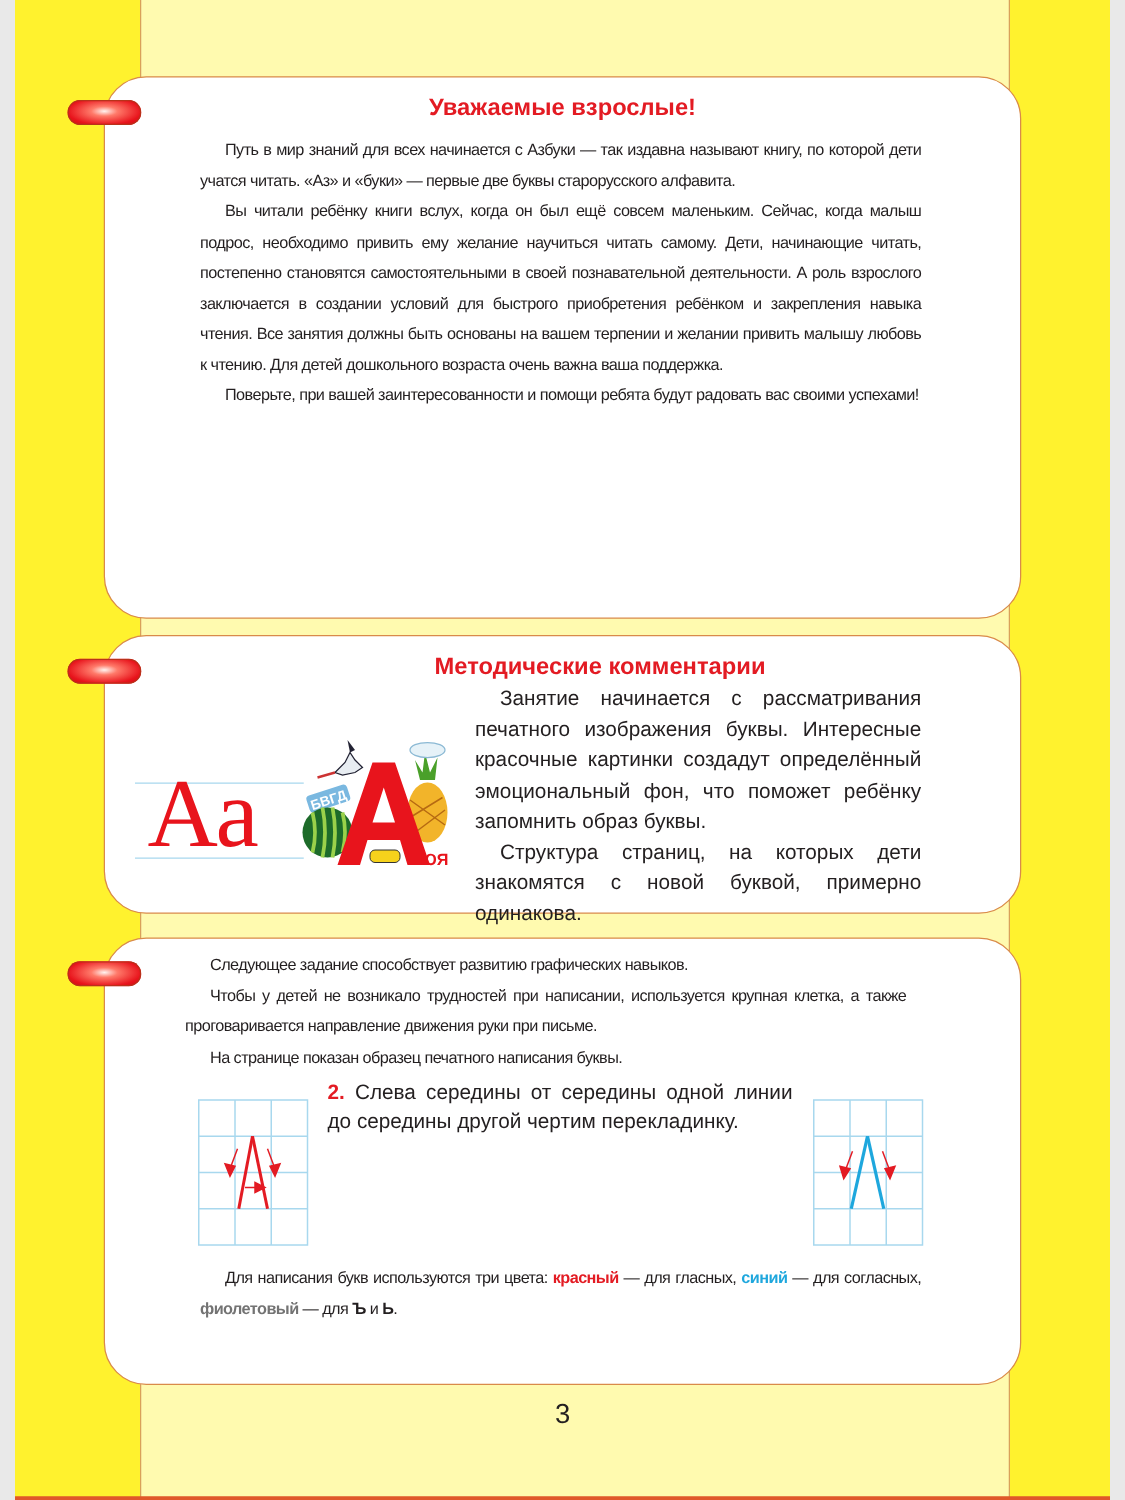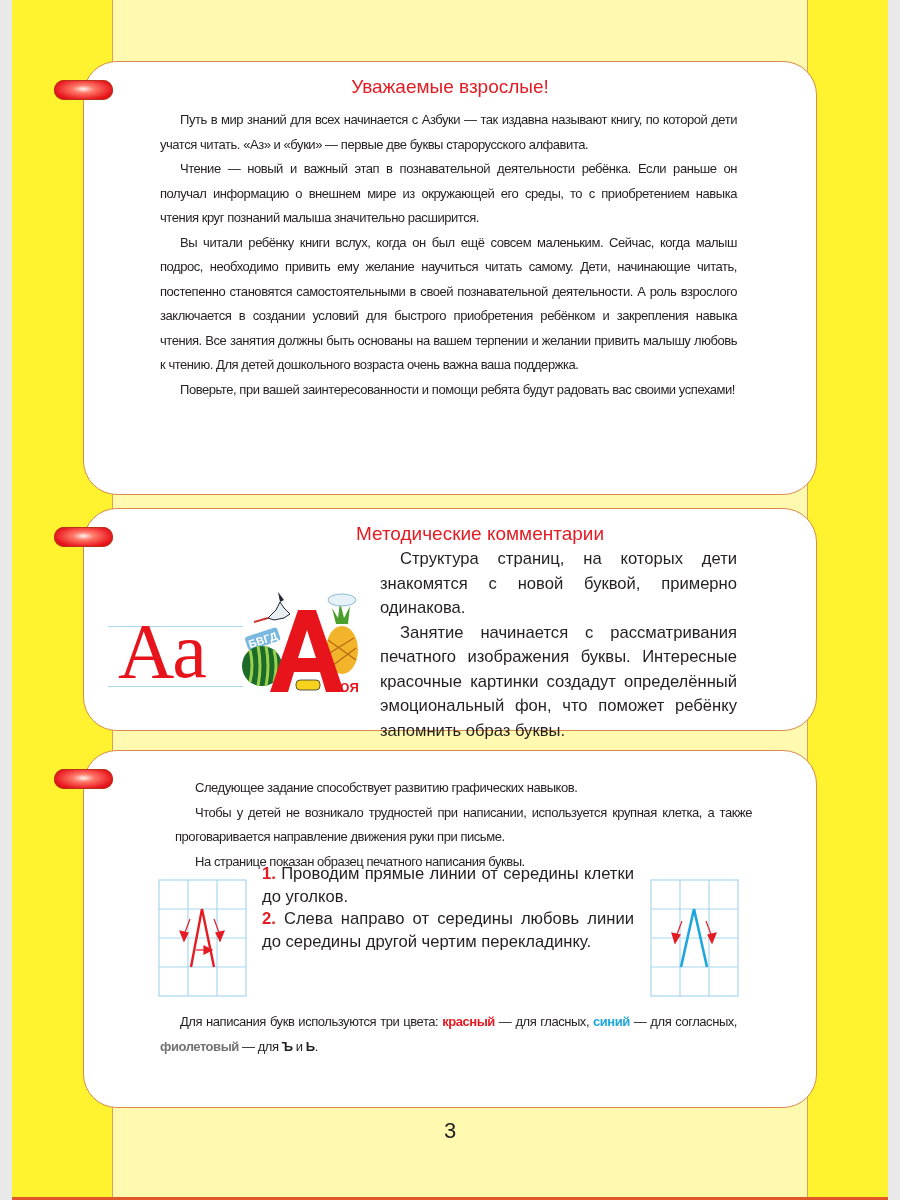--- a/index.html
+++ b/index.html
@@ -11,21 +11,21 @@
     }
     .page { position: absolute; left: 12px; top: 0; width: 876px; height: 1200px; background: #fff22e; }
     .inner-bg { position: absolute; left: 100px; top: 0; width: 696px; height: 1200px; background: #fffaaf;
       border-left: 1px solid #d9a05a; border-right: 1px solid #d9a05a; box-sizing: border-box; }
     .bottom-line { position: absolute; left: 0; bottom: 0; width: 876px; height: 3px; background: #e0582a; }
     .card { position: absolute; left: 83px; width: 734px; background: #ffffff;
       border: 1.5px solid #d98a4a; border-radius: 34px; box-sizing: border-box; }
     .pill { position: absolute; left: 54px; width: 59px; height: 20px; border-radius: 10px;
       background: radial-gradient(ellipse at 50% 45%, #fff4f0 0%, #ff7a6a 25%, #e8141c 70%, #c40a10 100%);
       box-shadow: 0 0 0 1px #b8321a inset; }
-    .title { position: absolute; font-weight: normal; color: #e31b23; font-size: 19px; text-align: center; }
+    .title { position: absolute; font-weight: bold; color: #e31b23; font-size: 19px; text-align: center; }
     .txt { position: absolute; font-size: 13px; line-height: 24.5px; text-align: justify; }
     .txt p { margin: 0; text-indent: 20px; }
     .narrow { font-family: "Liberation Sans Narrow", "Liberation Sans", sans-serif; letter-spacing: -0.45px; }
     .red { color: #e31b23; font-weight: bold; }
     .blue { color: #1ea7dd; font-weight: bold; }
     .violet { color: #737373; font-weight: bold; }
     .bold { font-weight: bold; }
     .pagenum { position: absolute; left: 0; width: 900px; top: 1118px; text-align: center; font-size: 22px; }
   </style>
 </head>
@@ -34,21 +34,20 @@
 <div class="page">
   <div class="inner-bg"></div>
   <div class="bottom-line"></div>
 </div>
 
 <div class="card" style="top:61px; height:434px;"></div>
 <div class="pill" style="top:80px;"></div>
 <div class="title" style="left:83px; width:734px; top:76px;">Уважаемые взрослые!</div>
 <div class="txt narrow" style="left:160px; top:108px; width:577px;">
   <p>Путь в мир знаний для всех начинается с Азбуки — так издавна называют книгу, по которой дети учатся читать. «Аз» и «буки» — первые две буквы старорусского алфавита.</p>
-  <p>Чтение — новый и важный этап в познавательной деятельности ребёнка. Если раньше он получал информацию о внешнем мире из окружающей его среды, то с приобретением навыка чтения круг познаний малыша значительно расширится.</p>
   <p>Вы читали ребёнку книги вслух, когда он был ещё совсем маленьким. Сейчас, когда малыш подрос, необходимо привить ему желание научиться читать самому. Дети, начинающие читать, постепенно становятся самостоятельными в своей познавательной деятельности. А роль взрослого заключается в создании условий для быстрого приобретения ребёнком и закрепления навыка чтения. Все занятия должны быть основаны на вашем терпении и желании привить малышу любовь к чтению. Для детей дошкольного возраста очень важна ваша поддержка.</p>
   <p>Поверьте, при вашей заинтересованности и помощи ребята будут радовать вас своими успехами!</p>
 </div>
 
 <div class="card" style="top:508px; height:223px;"></div>
 <div class="pill" style="top:527px;"></div>
 <div class="title" style="left:230px; width:500px; top:523px;">Методические комментарии</div>
 
 <div style="position:absolute; left:108px; top:600px; width:260px; height:110px;">
   <div style="position:absolute; left:0; top:26px; width:135px; height:1px; background:#a8d8ee;"></div>
@@ -76,27 +75,27 @@
 
     <path d="M30 104 L58 22 L76 22 L104 104 L86 104 L80 84 L54 84 L48 104 Z M58 70 L76 70 L67 42 Z" fill="#e8141c" fill-rule="evenodd"></path>
 
     <rect x="56" y="92" width="24" height="10" rx="4" fill="#f6d21c" stroke="#333" stroke-width="0.8"></rect>
 
     <text x="96" y="104" font-size="13" font-weight="bold" fill="#e8141c" font-family="Liberation Sans, sans-serif">ЮЯ</text>
   </svg>
 </div>
 
 <div class="txt" style="left:380px; top:547px; width:357px; font-size:16.6px;">
+  <p>Занятие начинается с рассматривания печатного изображения буквы. Интересные красочные картинки создадут определённый эмоциональный фон, что поможет ребёнку запомнить образ буквы.</p>
   <p>Структура страниц, на которых дети знакомятся с новой буквой, примерно одинакова.</p>
-  <p>Занятие начинается с рассматривания печатного изображения буквы. Интересные красочные картинки создадут определённый эмоциональный фон, что поможет ребёнку запомнить образ буквы.</p>
 </div>
 
 <div class="card" style="top:750px; height:358px;"></div>
 <div class="pill" style="top:769px;"></div>
-<div class="txt narrow" style="left:175px; top:760px; width:577px;margin-top:16px;">
+<div class="txt narrow" style="left:148px; top:760px; width:577px;">
   <p>Следующее задание способствует развитию графических навыков.</p>
   <p>Чтобы у детей не возникало трудностей при написании, используется крупная клетка, а также проговаривается направление движения руки при письме.</p>
   <p>На странице показан образец печатного написания буквы.</p>
 </div>
 
 <svg width="90" height="118" viewBox="0 0 90 118" style="position:absolute; left:158px; top:879px;">
   <g stroke="#a8d8ee" stroke-width="1.2" fill="none">
     <rect x="1" y="1" width="87" height="116"></rect>
     <line x1="30" y1="1" x2="30" y2="117"></line>
       <line x1="59" y1="1" x2="59" y2="117"></line>
@@ -113,26 +112,22 @@
       <path d="M22 52 L26 62 L30 54 Z"></path>
     <line x1="56" y1="40" x2="62" y2="56"></line>
       <path d="M58 54 L62 62 L66 52 Z"></path>
     <line x1="38" y1="71" x2="48" y2="71"></line>
       <path d="M46 67 L54 71 L46 75 Z"></path>
   </g>
 </svg>
 
 <div style="position:absolute; left:262px; top:863px; width:372px; font-size:16.6px; line-height:22.5px;">
   <div style="text-align:justify;">
-    <span class="red">1.</span>
-    <span>Проводим прямые линии от середины клетки до уголков.</span>
-  </div>
-  <div style="text-align:justify;">
     <span class="red">2.</span>
-    <span>Слева направо от середины любовь линии до середины другой чертим перекладинку.</span>
+    <span>Слева середины от середины одной линии до середины другой чертим перекладинку.</span>
   </div>
 </div>
 
 <svg width="90" height="118" viewBox="0 0 90 118" style="position:absolute; left:650px; top:879px;">
   <g stroke="#a8d8ee" stroke-width="1.2" fill="none">
     <rect x="1" y="1" width="87" height="116"></rect>
     <line x1="30" y1="1" x2="30" y2="117"></line>
       <line x1="59" y1="1" x2="59" y2="117"></line>
     <line x1="1" y1="30" x2="88" y2="30"></line>
       <line x1="1" y1="59" x2="88" y2="59"></line>

